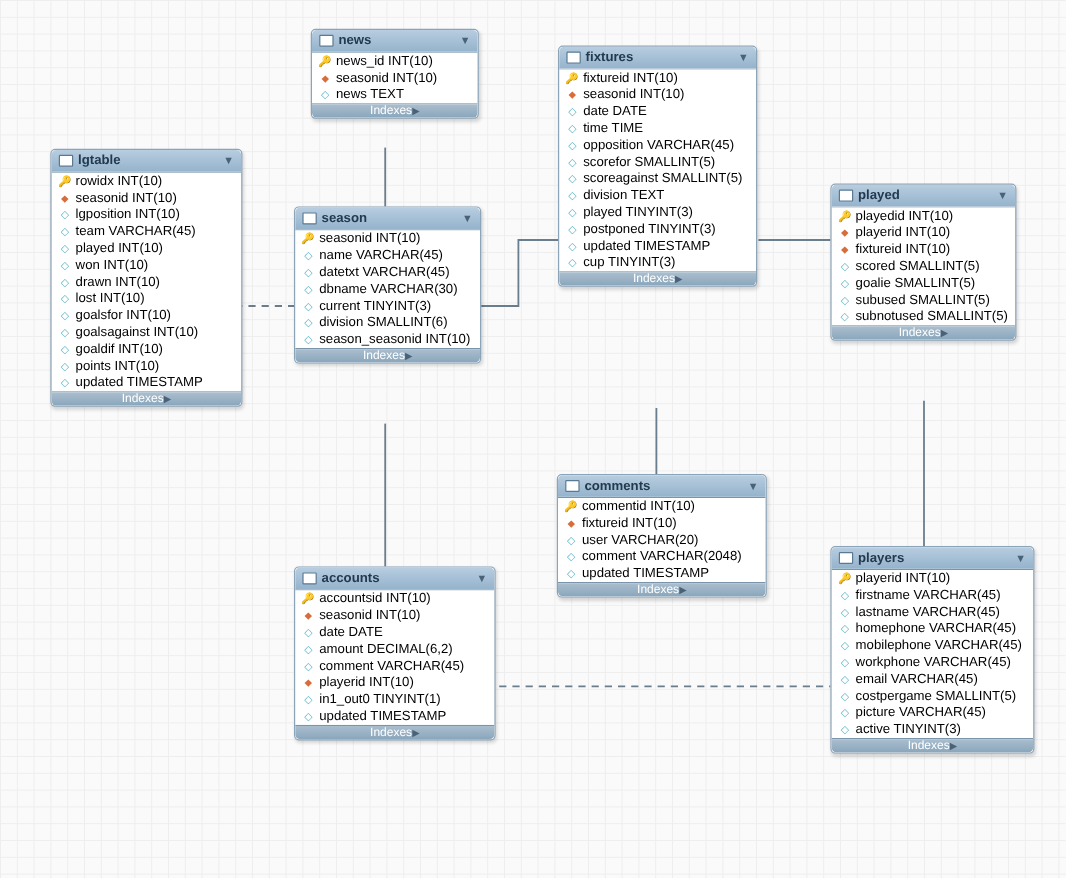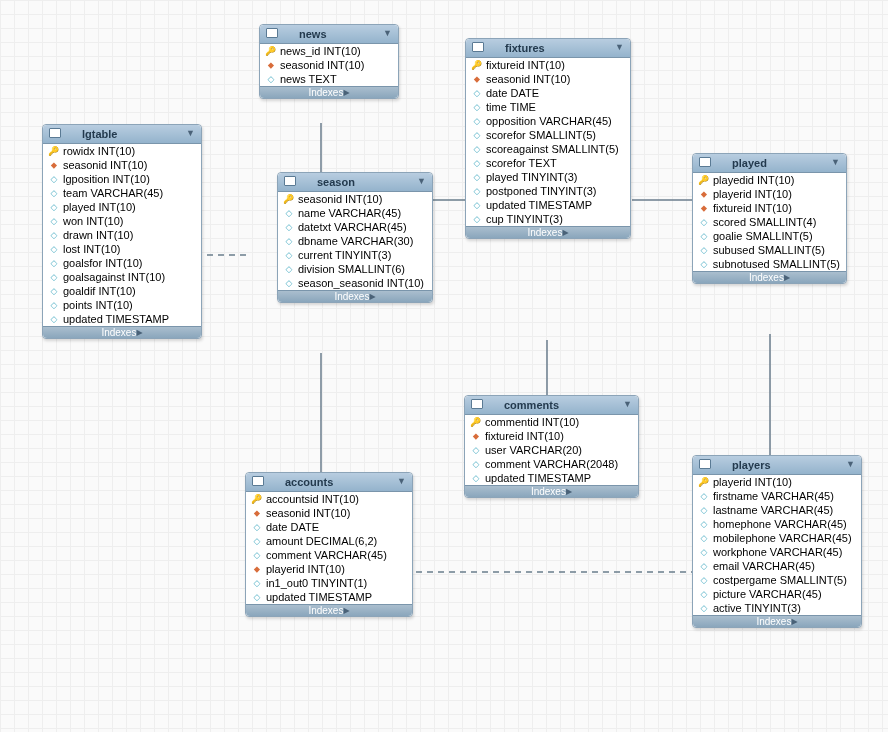--- a/index.html
+++ b/index.html
@@ -22,21 +22,22 @@
   border: 1px solid #8ca4b8;
   border-radius: 4px;
   box-shadow: 1px 2px 3px rgba(0,0,0,0.15);
   min-width: 140px;
 }
 .entity-header {
   background: linear-gradient(#b8cde0, #94b3cc);
   border-bottom: 1px solid #7a95ab;
   padding: 3px 6px;
   display: flex;
-  gap: 21px;
+  align-items: center;
+  gap: 4px;
   border-radius: 4px 4px 0 0;
 }
 .entity-header .icon {
   width: 12px; height: 10px;
   background: #fff; border: 1px solid #5a7a94;
   border-radius: 1px;
 }
 .entity-header .title {
   font-weight: bold;
   color: #233a4e;
@@ -193,21 +194,21 @@
         <span class="ficon col">◇</span>
         <span>news TEXT</span>
       </div>
     </div>
   <div class="entity-footer">
     <span>Indexes</span>
     <span class="tri">▶</span>
   </div>
 </div>
 
-<div class="entity" style="left:245px; top:172px; width:156px;margin-left:32px;">
+<div class="entity" style="left:245px; top:172px; width:156px;">
   <div class="entity-header">
     <span class="icon"></span>
     <span class="title">season</span>
     <span class="arrow">▼</span>
   </div>
   <div class="fields">
       <div class="field">
         <span class="ficon key">🔑</span>
         <span>seasonid INT(10)</span>
       </div>
@@ -272,21 +273,21 @@
       <div class="field">
         <span class="ficon col">◇</span>
         <span>scorefor SMALLINT(5)</span>
       </div>
       <div class="field">
         <span class="ficon col">◇</span>
         <span>scoreagainst SMALLINT(5)</span>
       </div>
       <div class="field">
         <span class="ficon col">◇</span>
-        <span>scorefor TEXT</span>
+        <span>division TEXT</span>
       </div>
       <div class="field">
         <span class="ficon col">◇</span>
         <span>played TINYINT(3)</span>
       </div>
       <div class="field">
         <span class="ficon col">◇</span>
         <span>postponed TINYINT(3)</span>
       </div>
       <div class="field">
@@ -318,21 +319,21 @@
       <div class="field">
         <span class="ficon fkey">⬥</span>
         <span>playerid INT(10)</span>
       </div>
       <div class="field">
         <span class="ficon fkey">⬥</span>
         <span>fixtureid INT(10)</span>
       </div>
       <div class="field">
         <span class="ficon col">◇</span>
-        <span>scored SMALLINT(4)</span>
+        <span>scored SMALLINT(5)</span>
       </div>
       <div class="field">
         <span class="ficon col">◇</span>
         <span>goalie SMALLINT(5)</span>
       </div>
       <div class="field">
         <span class="ficon col">◇</span>
         <span>subused SMALLINT(5)</span>
       </div>
       <div class="field">

